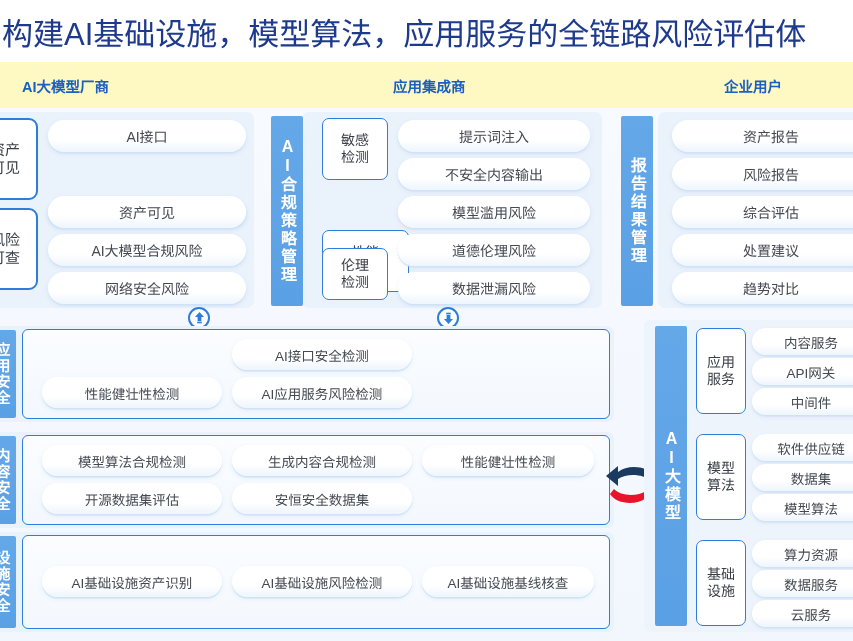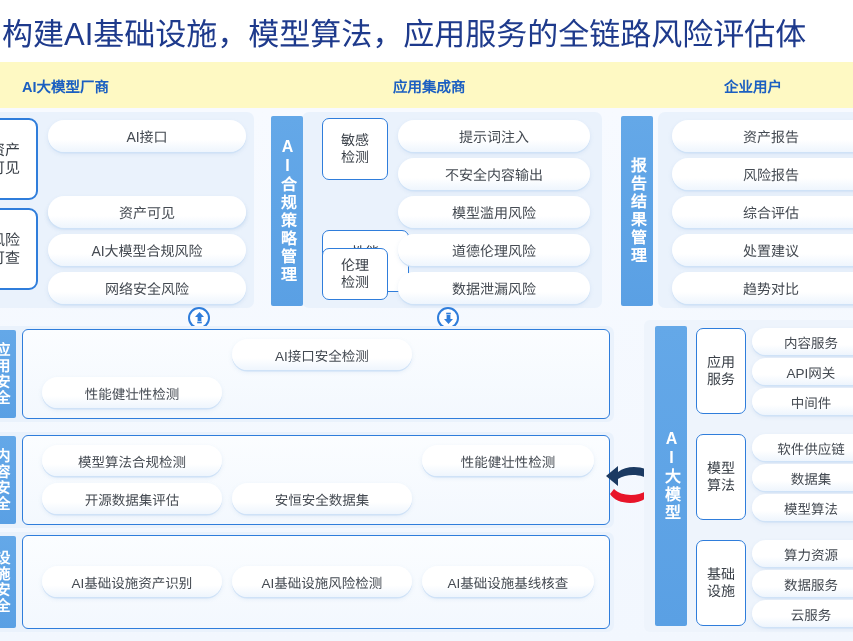--- a/index.html
+++ b/index.html
@@ -289,28 +289,34 @@
   <div class="vband slim" style="left:-12px; top:222px; width:28px; height:88px;">
     <span>应用安全</span>
   </div>
   <div class="rowpanel" style="left:22px; top:221px; width:588px; height:90px;"></div>
   <div class="pill small" style="left:232px; top:231px; width:180px; height:31px;">
     <span>AI接口安全检测</span>
   </div>
   <div class="pill small" style="left:42px; top:269px; width:180px; height:31px;">
     <span>性能健壮性检测</span>
   </div>
+  <div class="pill small" style="left:232px; top:269px; width:180px; height:31px;">
+    <span>AI应用服务风险检测</span>
+  </div>
 
   <div class="rowshade" style="left:-16px; top:324px; width:630px; height:96px;"></div>
   <div class="vband slim" style="left:-12px; top:328px; width:28px; height:88px;">
     <span>内容安全</span>
   </div>
   <div class="rowpanel" style="left:22px; top:327px; width:588px; height:90px;"></div>
   <div class="pill small" style="left:42px; top:337px; width:180px; height:31px;">
     <span>模型算法合规检测</span>
+  </div>
+  <div class="pill small" style="left:232px; top:337px; width:180px; height:31px;">
+    <span>生成内容合规检测</span>
   </div>
   <div class="pill small" style="left:422px; top:337px; width:172px; height:31px;text-align:right;">
     <span>性能健壮性检测</span>
   </div>
   <div class="pill small" style="left:42px; top:375px; width:180px; height:31px;">
     <span>开源数据集评估</span>
   </div>
   <div class="pill small" style="left:232px; top:375px; width:180px; height:31px;">
     <span>安恒安全数据集</span>
   </div>

